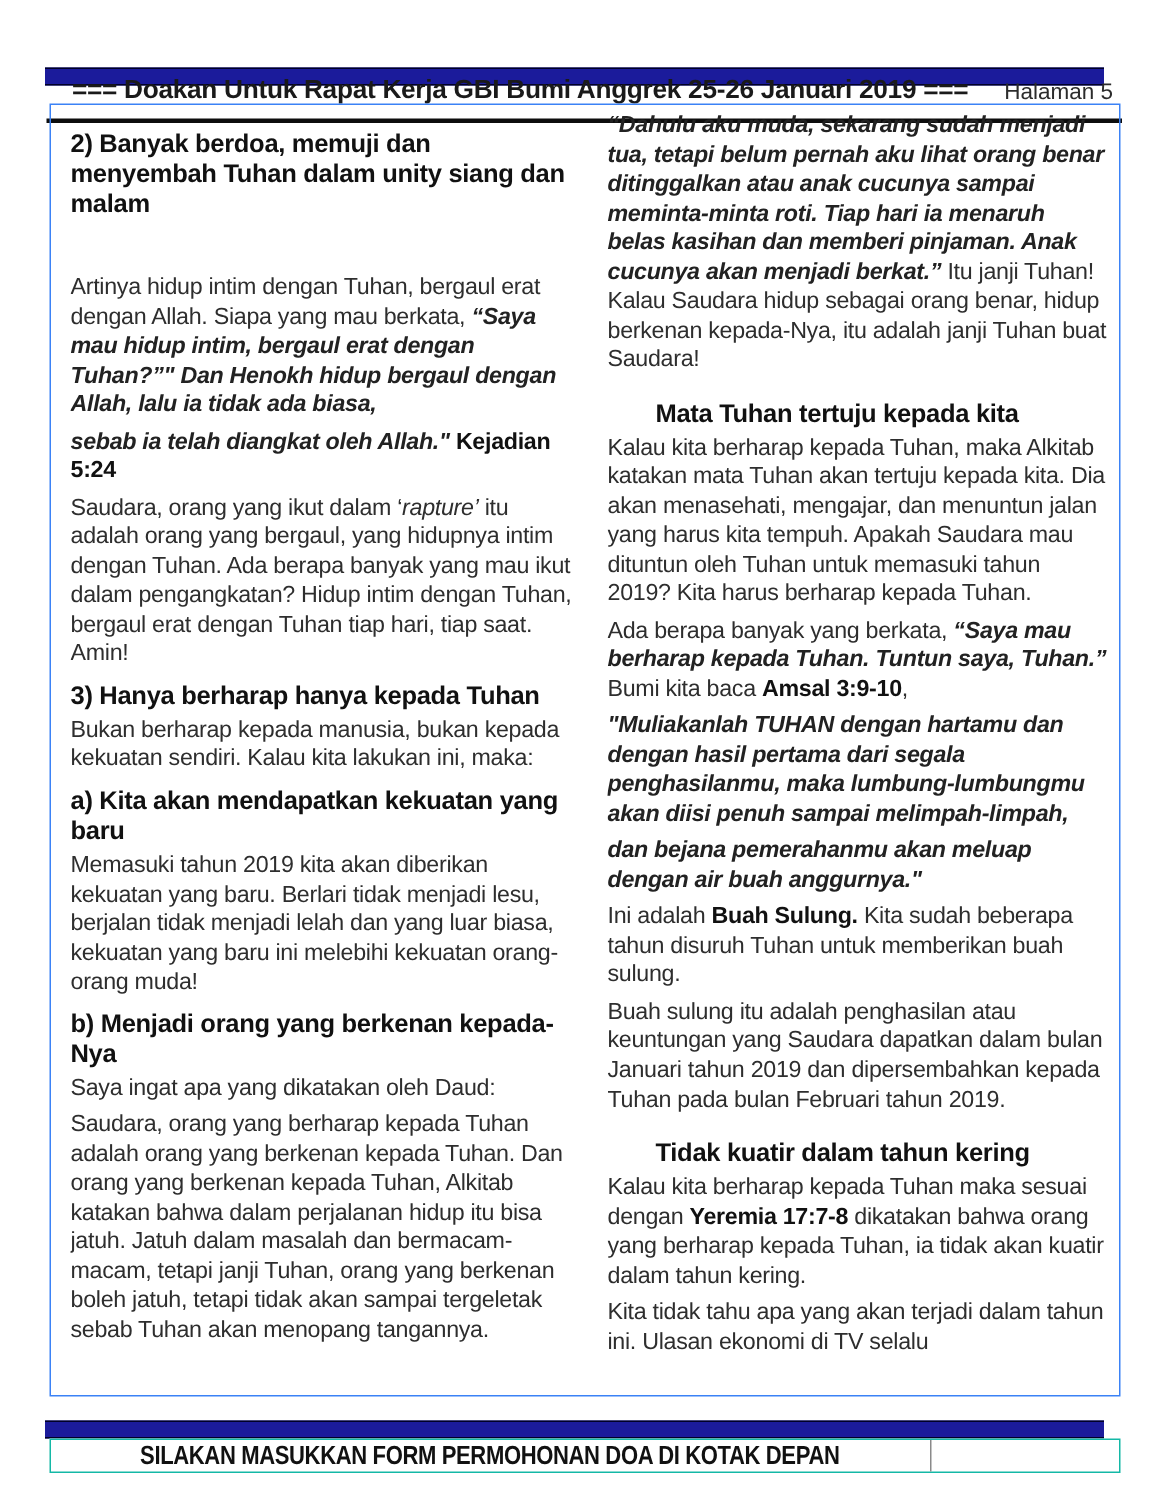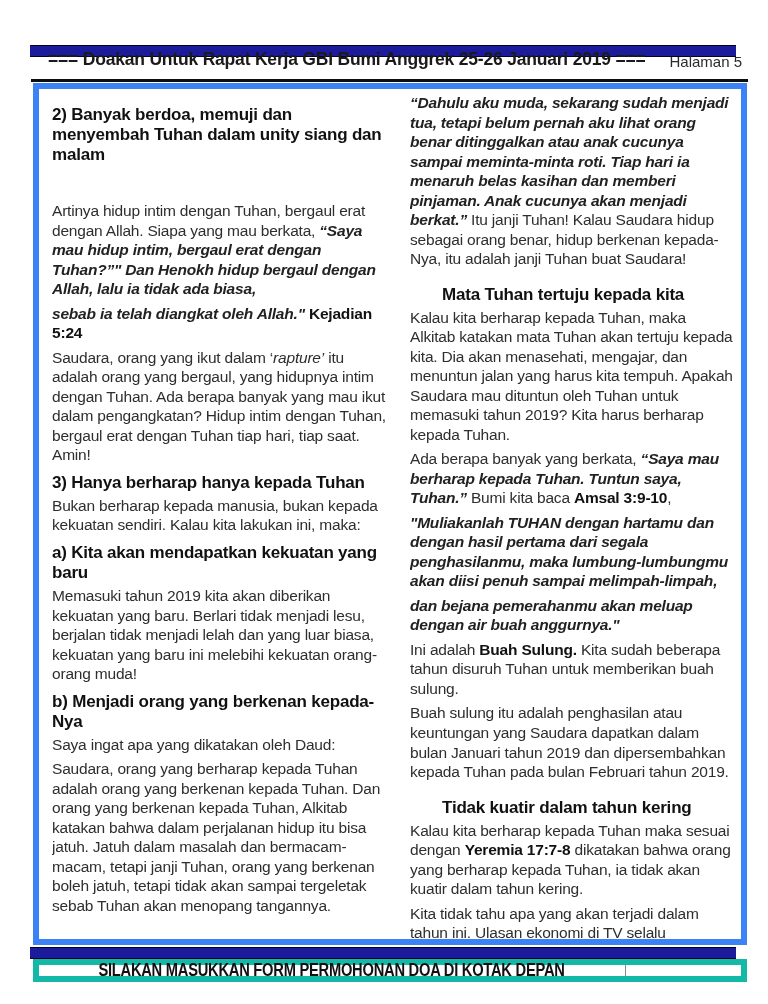--- a/index.html
+++ b/index.html
@@ -22,22 +22,22 @@
     font-weight:bold;font-size:17.5px;color:#1a1a1a;letter-spacing:-0.2px;
     padding-left:12px;white-space:nowrap;
   }
   .header-page{
     font-size:15px;color:#2c2c2c;padding-right:6px;white-space:nowrap;padding-left:11px;
   }
   .header-rule{
     position:absolute;left:31px;top:79px;width:717px;height:3px;background:#0d0d0d;
   }
   .content-box{
-    position:absolute;left:33px;top:83px;width:714px;height:862px;
-    border:6px solid #3b82f6;box-sizing:border-box;
+    position:absolute;left:33px;top:69px;width:714px;height:862px;
+    border:1px solid #3b82f6;box-sizing:border-box;
     display:flex;gap:22px;padding:2px 8px 0 13px;overflow:hidden;
   }
   .col{width:336px;overflow:hidden;}
   .col-right{flex:1;}
   .col p{
     margin:0 0 5px 0;font-size:15.5px;line-height:1.26;color:#2e2e2e;
     letter-spacing:-0.2px;
   }
   .col h2{
     margin:8px 0 3px 0;font-size:17px;line-height:1.18;color:#000;
@@ -45,21 +45,21 @@
   }
   .col-left h2:first-child{margin-top:14px;margin-bottom:36px;}
   .col-right > p:first-child{margin-top:2px;}
   .col-right h2{margin-top:16px;margin-left:32px;}
   .s-r{font-style:normal;font-weight:normal;}
   .s-b{font-weight:bold;color:#111;}
   .s-i{font-style:italic;}
   .s-bi{font-style:italic;font-weight:bold;color:#222;}
   .footer-box{
     position:absolute;left:33px;top:959px;width:714px;height:23px;
-    border:6px solid #14b8a6;box-sizing:border-box;display:flex;background:#fff;
+    border:1px solid #14b8a6;box-sizing:border-box;display:flex;background:#fff;
   }
   .footer-cell-text{
     width:587px;border-right:1px solid #8a8a8a;box-sizing:border-box;
     display:flex;align-items:center;justify-content:center;
   }
   .footer-cell-text span{
     font-weight:bold;font-size:17.5px;color:#111;white-space:nowrap;
     transform:scaleX(0.84);transform-origin:center;letter-spacing:-0.3px;
   }
   .footer-cell-empty{flex:1;}

